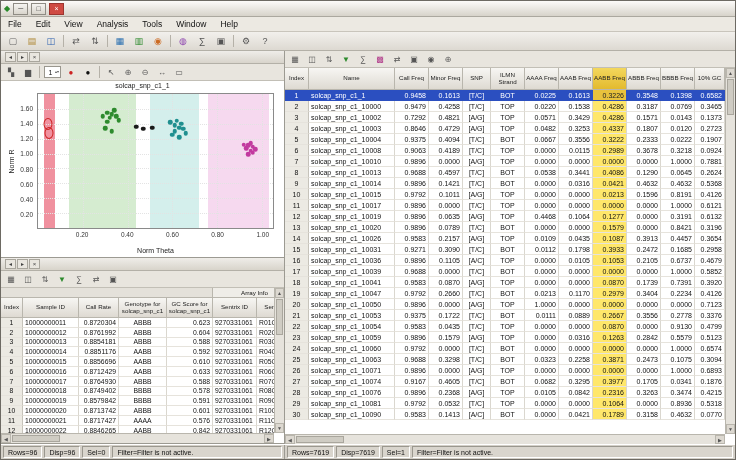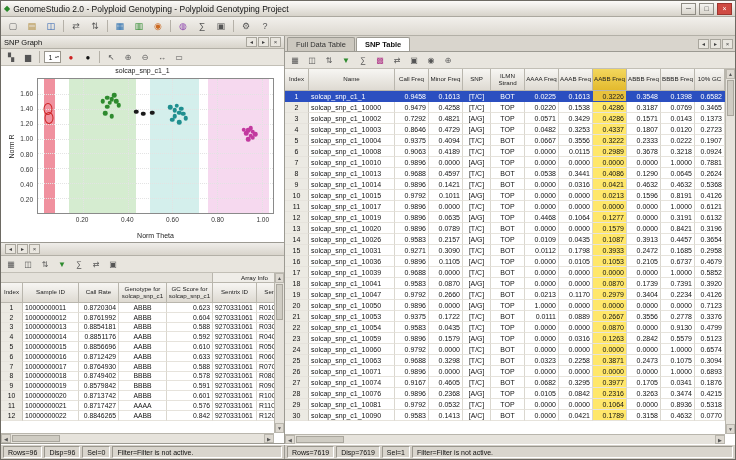--- a/index.html
+++ b/index.html
@@ -96,25 +96,33 @@
 .sgroup.right{flex:1}
 .scell{border:1px solid;border-color:#9a978e #fff #fff #9a978e;background:#d9d5cd;font-size:7px;display:flex;align-items:center;padding:0 4px;white-space:nowrap;overflow:hidden}
 .scell.fill{flex:1}
 </style>
 </head>
 <body>
 
 <div class="window">
   <div class="titlebar">
     <span class="appicon">◆</span>
-    <span class="title">GenomeStudio 2.0 - Polyploid Genotyping - Polyploid Genotyping Project</span>
     <span class="winbtn">─</span>
     <span class="winbtn">□</span>
     <span class="winbtn close">×</span>
   </div>
+  <div class="menubar">
+      <span class="menu-item">File</span>
+      <span class="menu-item">Edit</span>
+      <span class="menu-item">View</span>
+      <span class="menu-item">Analysis</span>
+      <span class="menu-item">Tools</span>
+      <span class="menu-item">Window</span>
+      <span class="menu-item">Help</span>
+    </div>
   <div class="toolbar" id="main-toolbar">
       <span class="ticon" style="color: rgb(102, 102, 102);">▢</span>
       <span class="ticon" style="color: rgb(176, 138, 58);">▤</span>
       <span class="ticon" style="color: rgb(42, 95, 176);">◫</span>
       <span class="tsep"></span>
       <span class="ticon">⇄</span>
       <span class="ticon">⇅</span>
       <span class="tsep"></span>
       <span class="ticon" style="color: rgb(42, 111, 176);">▦</span>
       <span class="ticon" style="color: rgb(46, 139, 46);">▥</span>
@@ -126,21 +134,20 @@
       <span class="tsep"></span>
       <span class="ticon">⚙</span>
       <span class="ticon">?</span>
     </div>
 
   <div class="content">
     <div class="leftcol">
 
       <div class="panel" id="graph-panel">
         <div class="phead">
-          <span class="ptitle">SNP Graph</span>
           <span class="pbtn">◂</span>
           <span class="pbtn">▸</span>
           <span class="pbtn">×</span>
         </div>
         <div class="ptoolbar" id="graph-toolbar">
             <span class="ticon">▚</span>
             <span class="ticon">▆</span>
             <span class="tsep"></span>
             <span class="spinner">
               <span class="num">1</span>
@@ -382,28 +389,20 @@
               <span class="sthumb"></span>
               <span class="sfill"></span>
               <span class="sarrow">▶</span>
             </div>
         </div>
       </div>
 
     </div>
 
     <div class="rightcol">
-      <div class="tabbar">
-        <div class="tab">Full Data Table</div>
-        <div class="tab active">SNP Table</div>
-        <span class="flex"></span>
-        <span class="pbtn">◂</span>
-        <span class="pbtn">▸</span>
-        <span class="pbtn">×</span>
-      </div>
       <div class="ptoolbar" id="snp-toolbar">
           <span class="ticon">▦</span>
           <span class="ticon">◫</span>
           <span class="ticon">⇅</span>
           <span class="ticon" style="color: rgb(46, 139, 46);">▼</span>
           <span class="ticon">∑</span>
           <span class="ticon" style="color: rgb(176, 58, 138);">▩</span>
           <span class="ticon">⇄</span>
           <span class="ticon">▣</span>
           <span class="ticon">◉</span>

